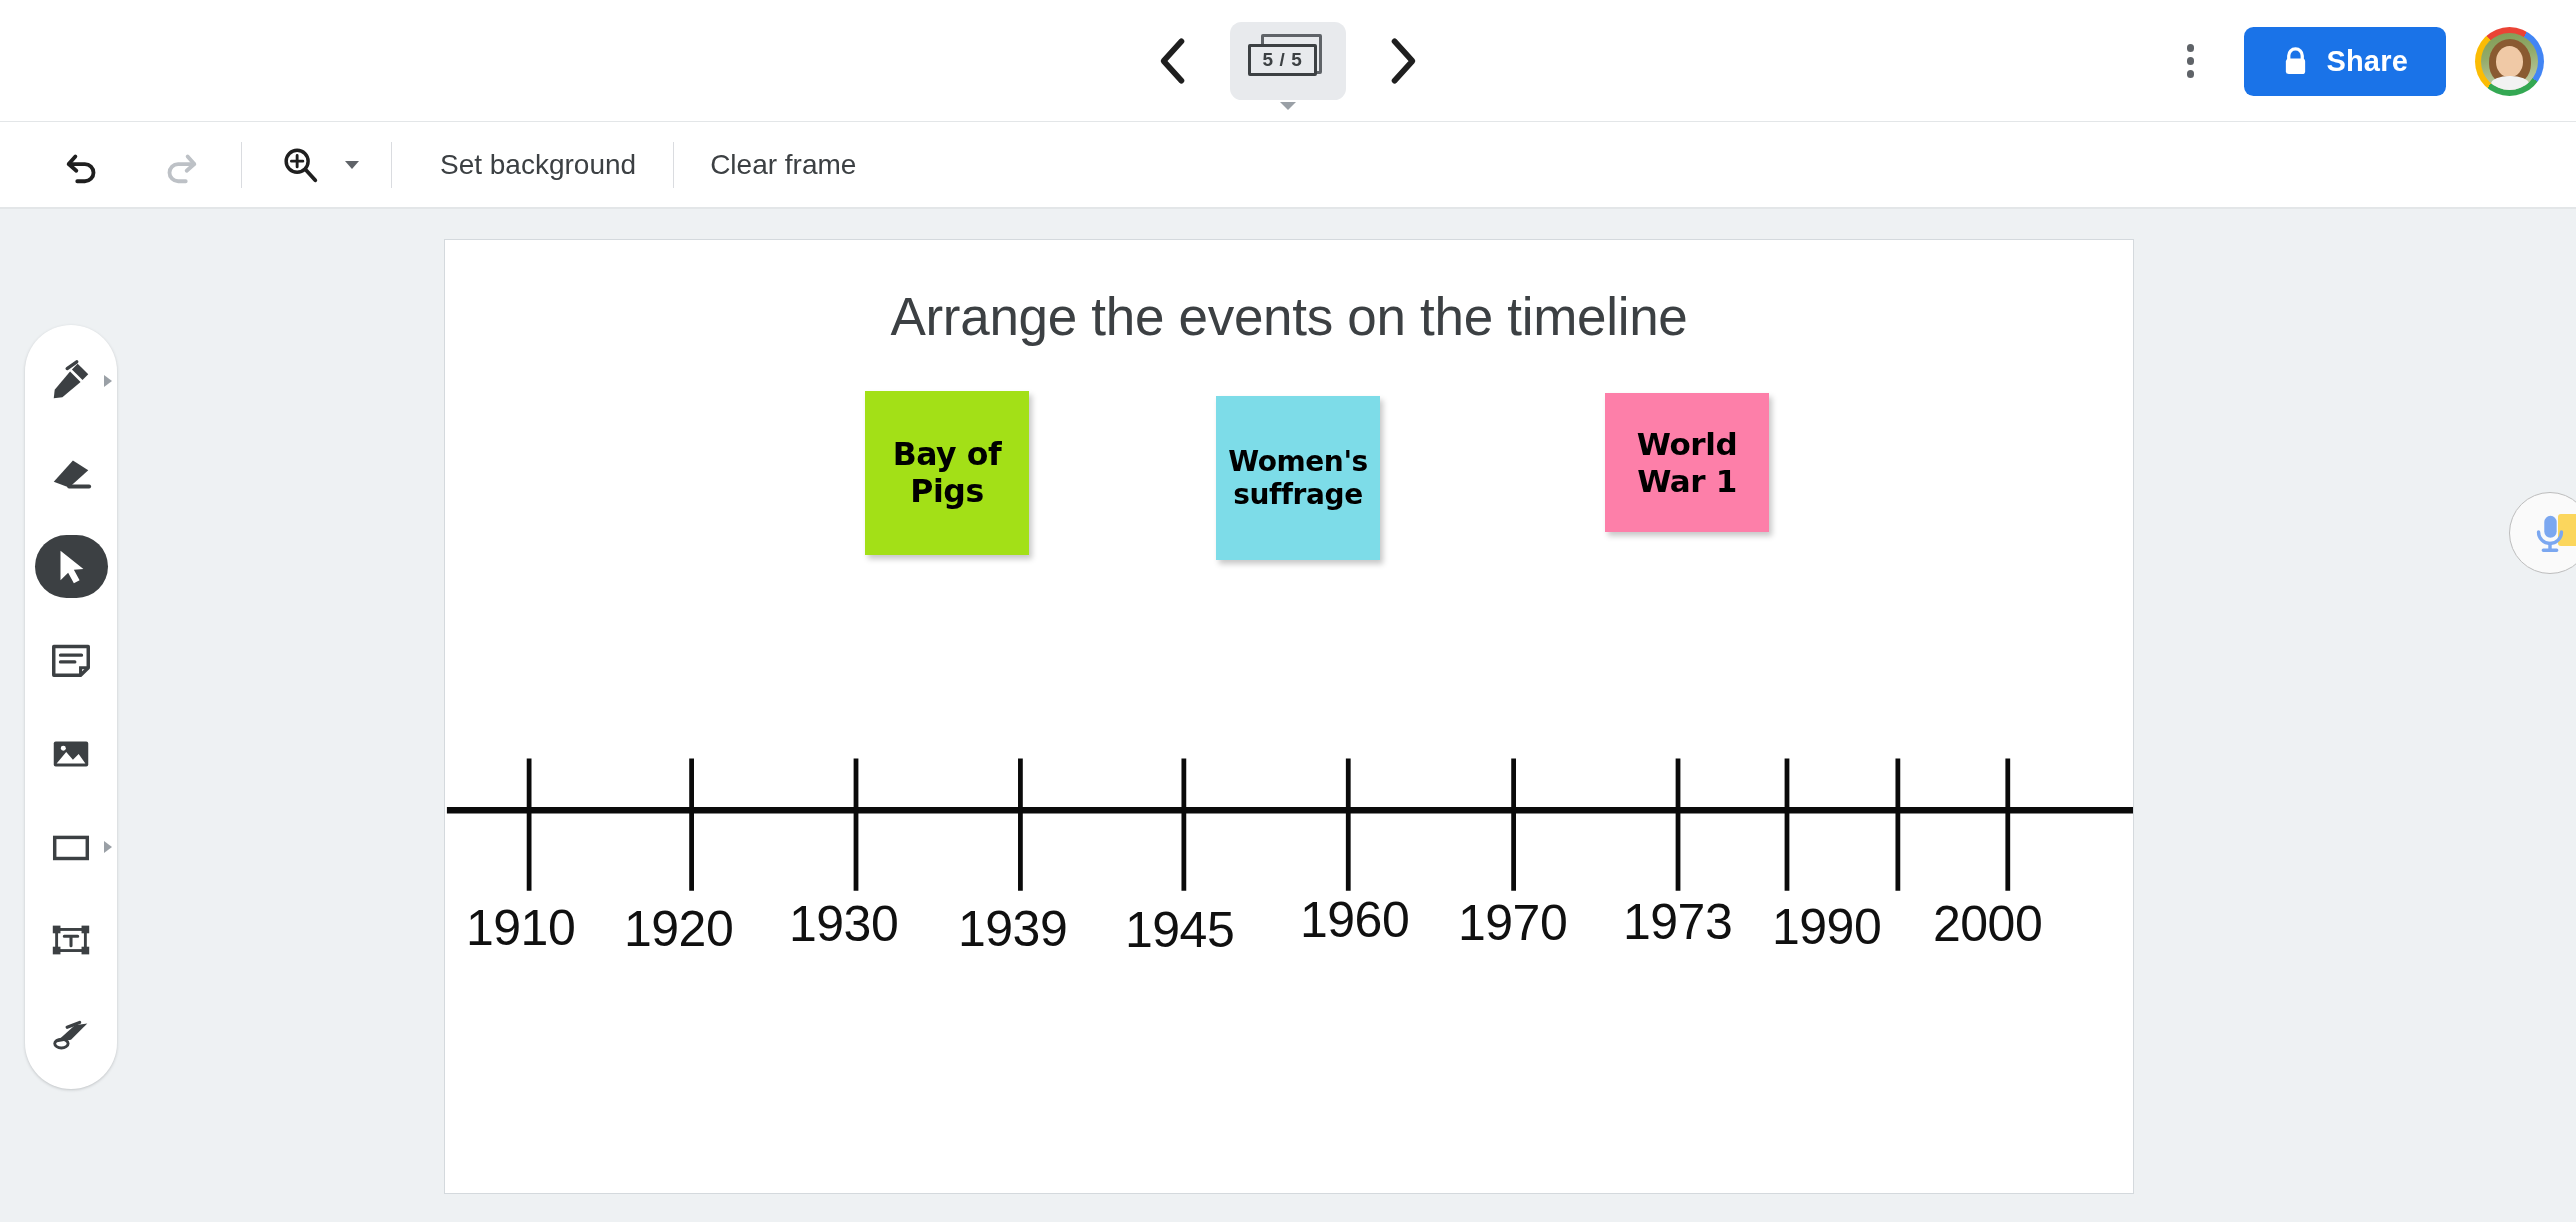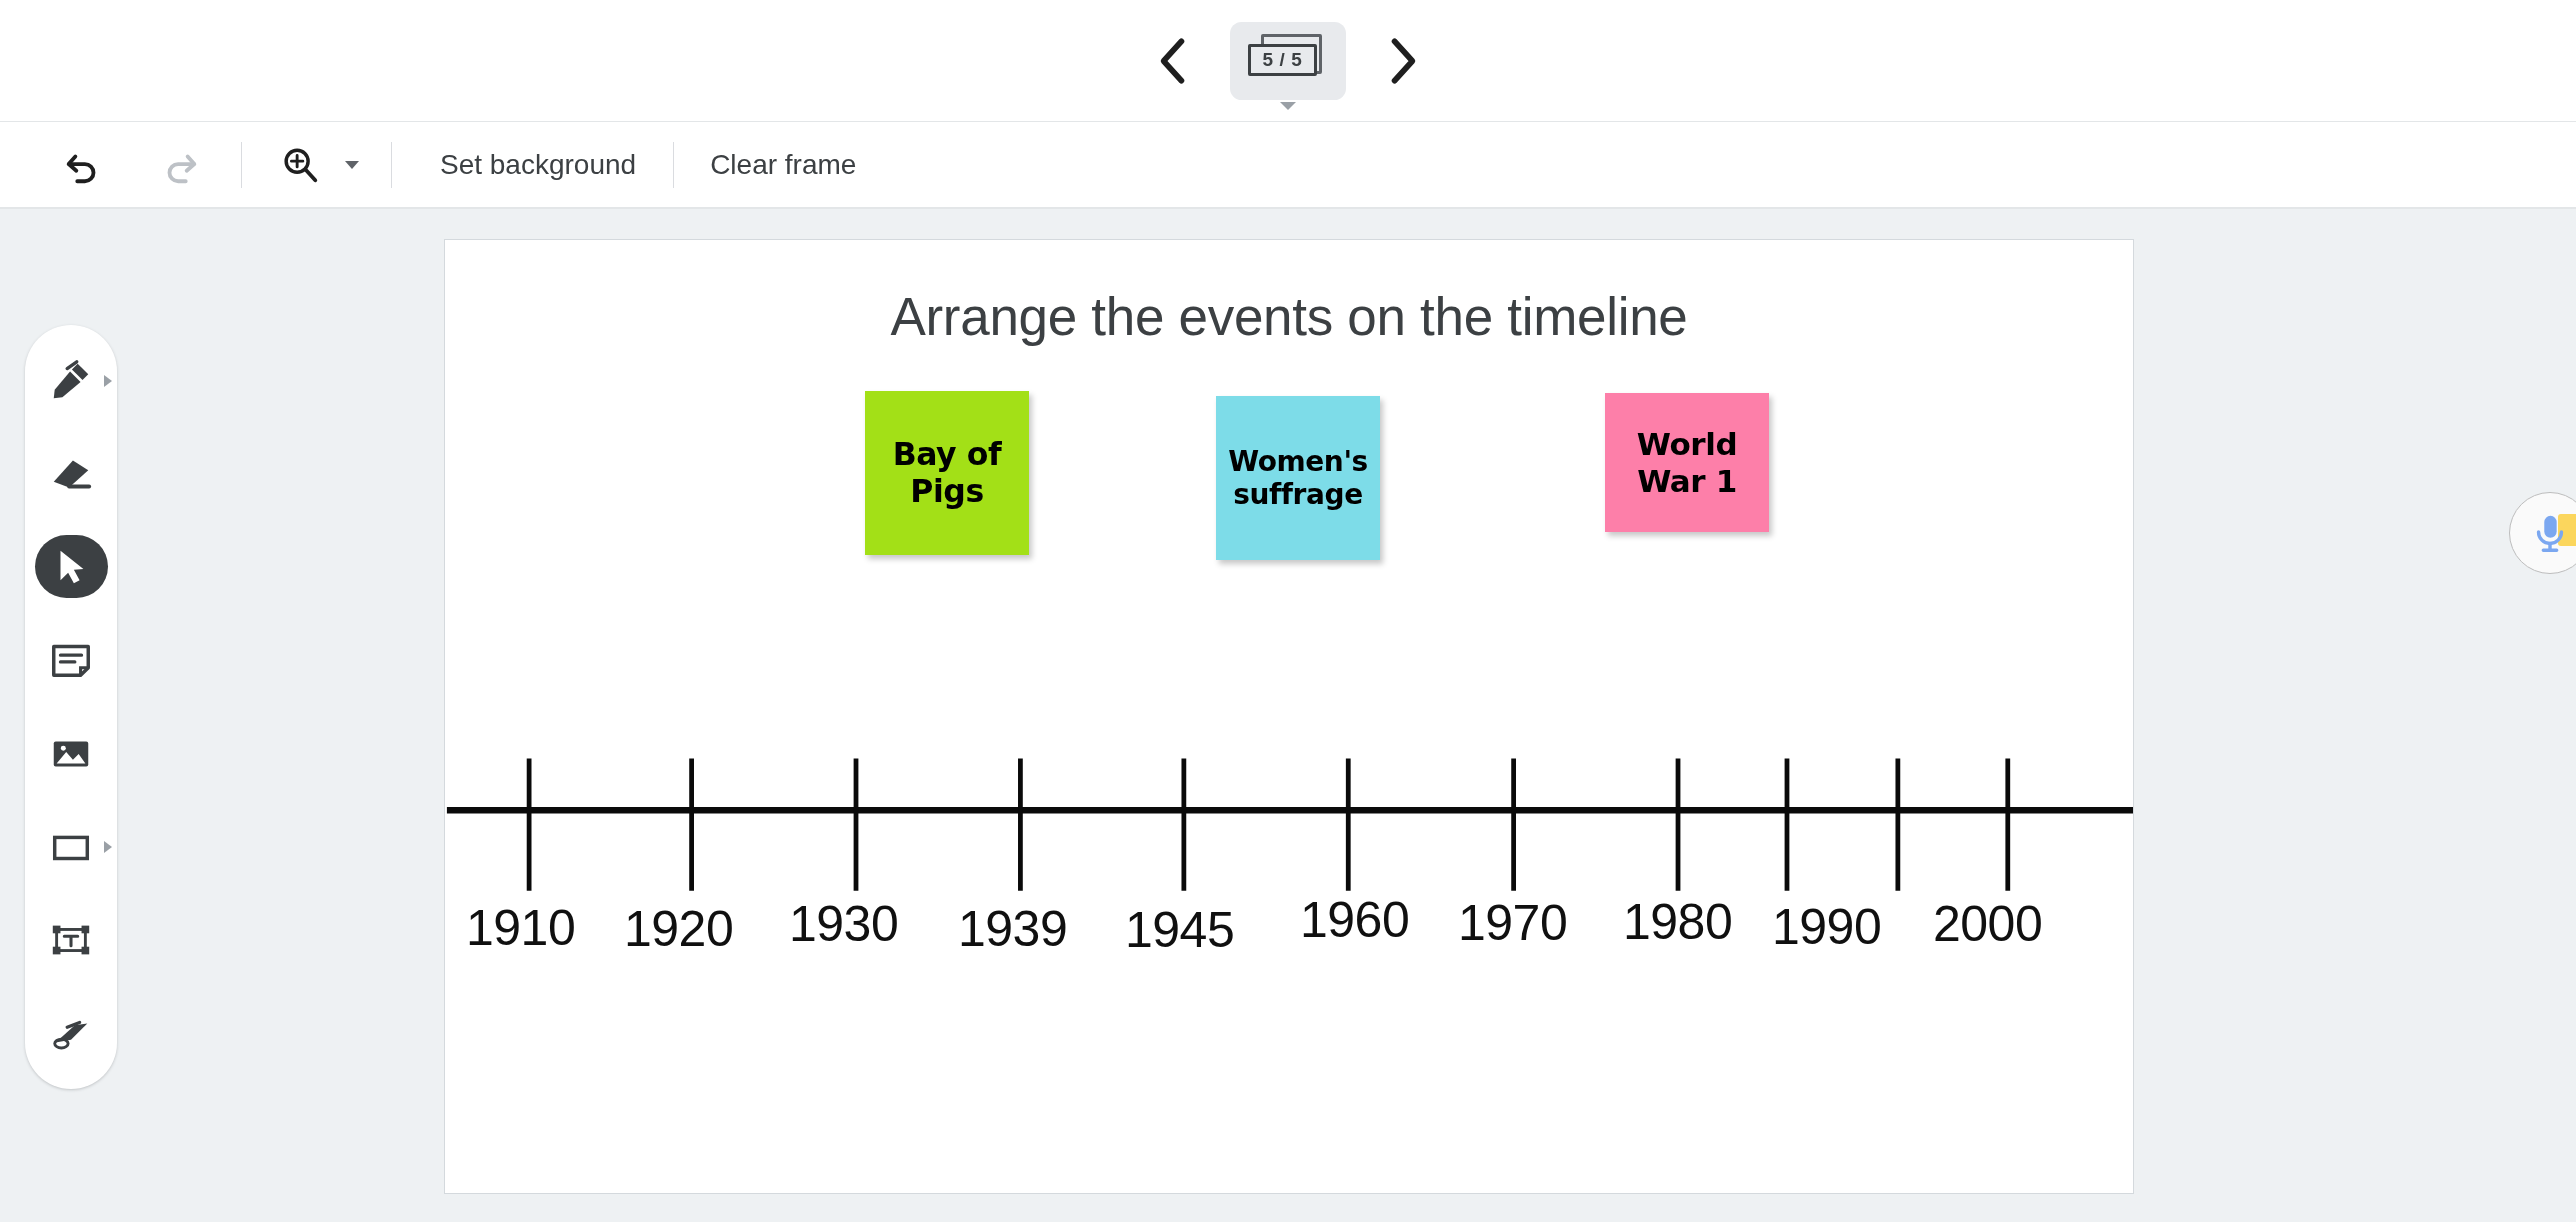--- a/index.html
+++ b/index.html
@@ -302,20 +302,43 @@
       <div class="frame-caret"></div>
     </div>
 
     <div class="nav-arrow">
       <svg width="32" height="50" viewBox="0 0 34 52">
         <path d="M8 5 L27 26 L8 47" stroke="#1f1f1f" stroke-width="6" fill="none" stroke-linecap="round" stroke-linejoin="round"></path>
       </svg>
     </div>
   </div>
 
+  <div class="header-right">
+    <div class="kebab">
+      <span></span>
+        <span></span>
+        <span></span>
+    </div>
+
+    <button class="share-btn">
+      <svg width="27" height="31" viewBox="0 0 28 32">
+        <path d="M7 14 V10 a7 7 0 0 1 14 0 V14" stroke="#fff" stroke-width="3.4" fill="none" stroke-linecap="round"></path>
+        <rect x="4" y="13" width="20" height="16" rx="3" fill="#fff"></rect>
+      </svg>
+      <span>Share</span>
+    </button>
+
+    <div class="avatar">
+      <div class="photo">
+        <div class="hair"></div>
+        <div class="face"></div>
+        <div class="shoulders"></div>
+      </div>
+    </div>
+  </div>
 </div>
 <div class="header-divider"></div>
 
 <div class="toolbar">
 
   <div class="tb-btn" style="margin-left:53px;">
     <svg width="42" height="42" viewBox="0 0 44 44">
       <path d="M14 13 L7 21 L15 28" stroke="#1f1f1f" stroke-width="4" fill="none" stroke-linecap="round" stroke-linejoin="round"></path>
       <path d="M7.5 21 H24 a9 9 0 0 1 0 18 H16" stroke="#1f1f1f" stroke-width="4" fill="none" stroke-linecap="round"></path>
     </svg>
@@ -450,21 +473,21 @@
   </svg>
 
   <div id="year-layer">
       <div class="year-lbl" style="left: 21px; top: 659px;">1910</div>
       <div class="year-lbl" style="left: 179px; top: 660px;">1920</div>
       <div class="year-lbl" style="left: 344px; top: 655px;">1930</div>
       <div class="year-lbl" style="left: 513px; top: 660px;">1939</div>
       <div class="year-lbl" style="left: 680px; top: 661px;">1945</div>
       <div class="year-lbl" style="left: 855px; top: 651px;">1960</div>
       <div class="year-lbl" style="left: 1013px; top: 654px;">1970</div>
-      <div class="year-lbl" style="left: 1178px; top: 653px;">1980</div>
+      <div class="year-lbl" style="left: 1178px; top: 653px;">1973</div>
       <div class="year-lbl" style="left: 1327px; top: 658px;">1990</div>
       <div class="year-lbl" style="left: 1488px; top: 655px;">2000</div>
     </div>
 </div>
 
 <div class="mic-widget">
   <div class="mic-tab"></div>
   <svg width="42" height="46" viewBox="0 0 44 48" style="position:relative;z-index:2;">
     <rect x="16" y="6" width="13" height="23" rx="6.5" fill="#7BA7F0"></rect>
     <path d="M10 23 a12 12 0 0 0 24 0" stroke="#7BA7F0" stroke-width="3.6" fill="none" stroke-linecap="round"></path>

